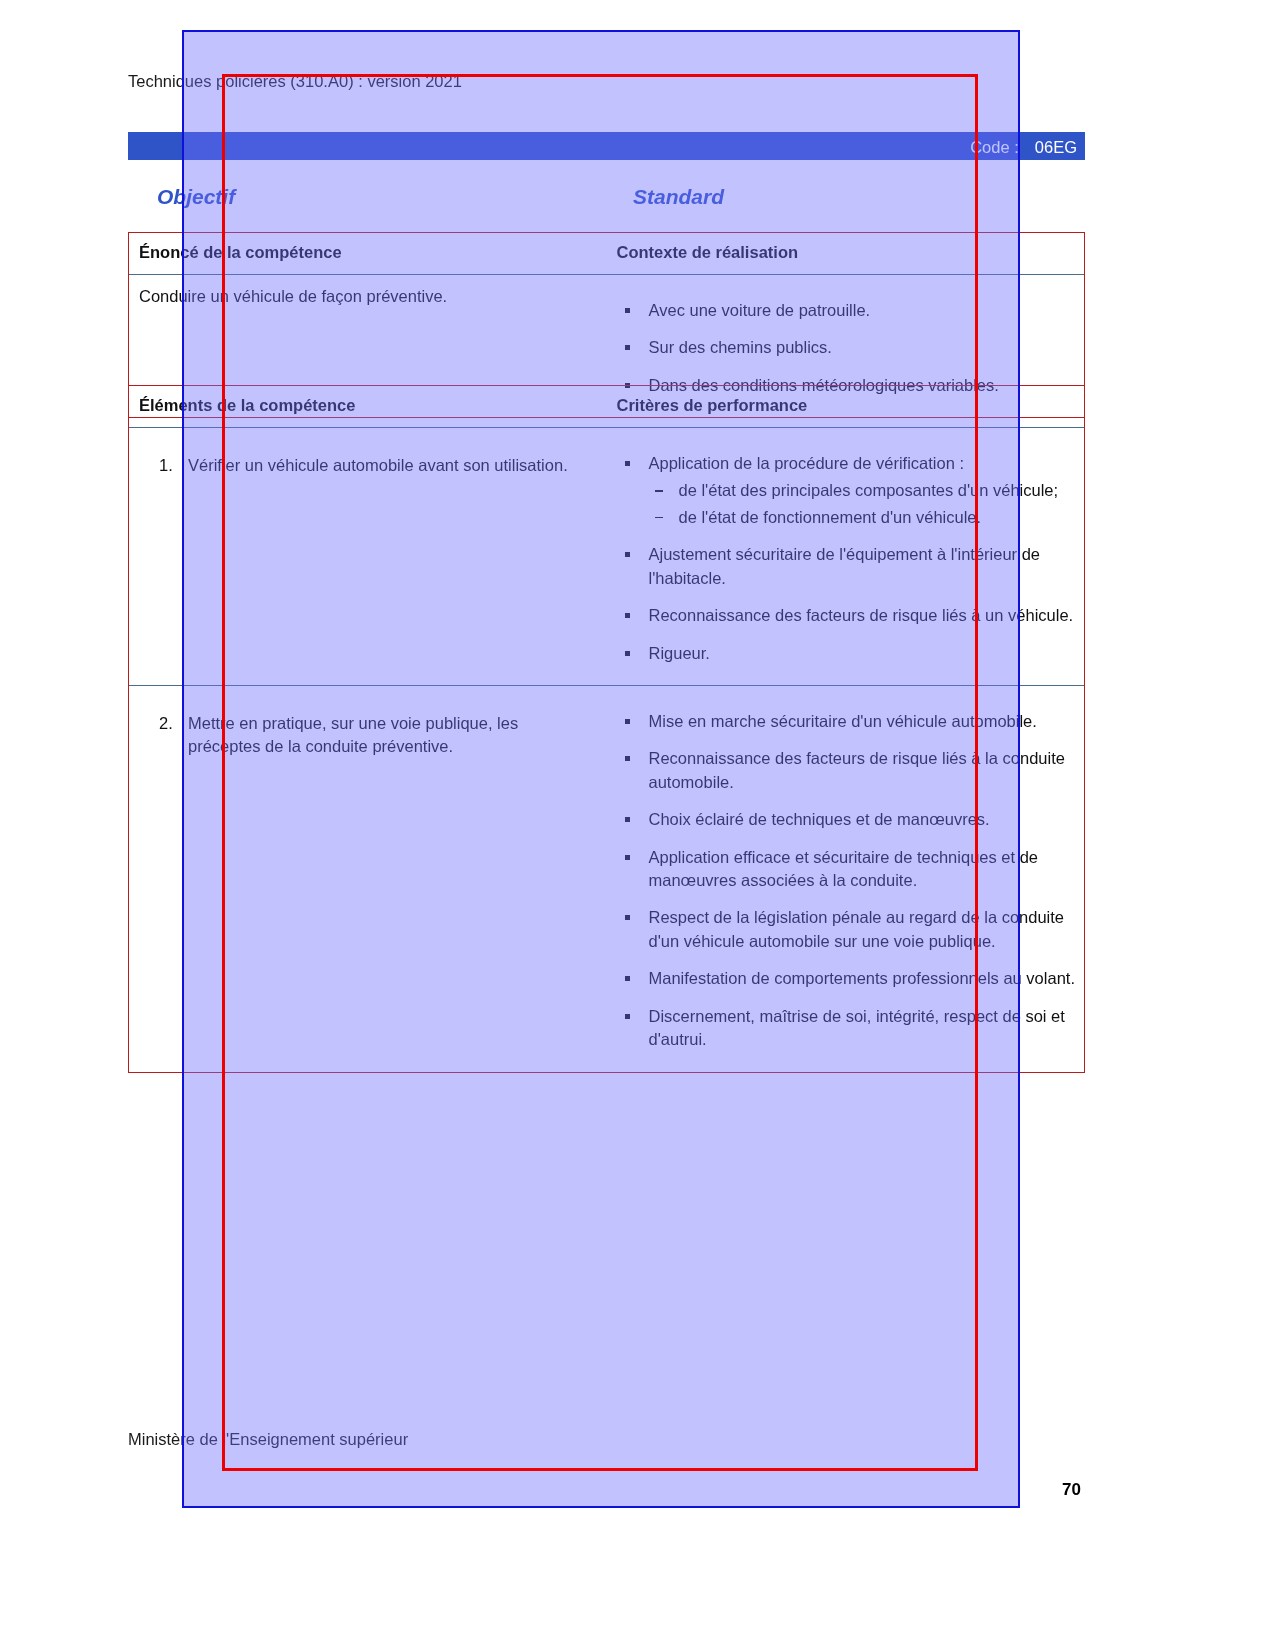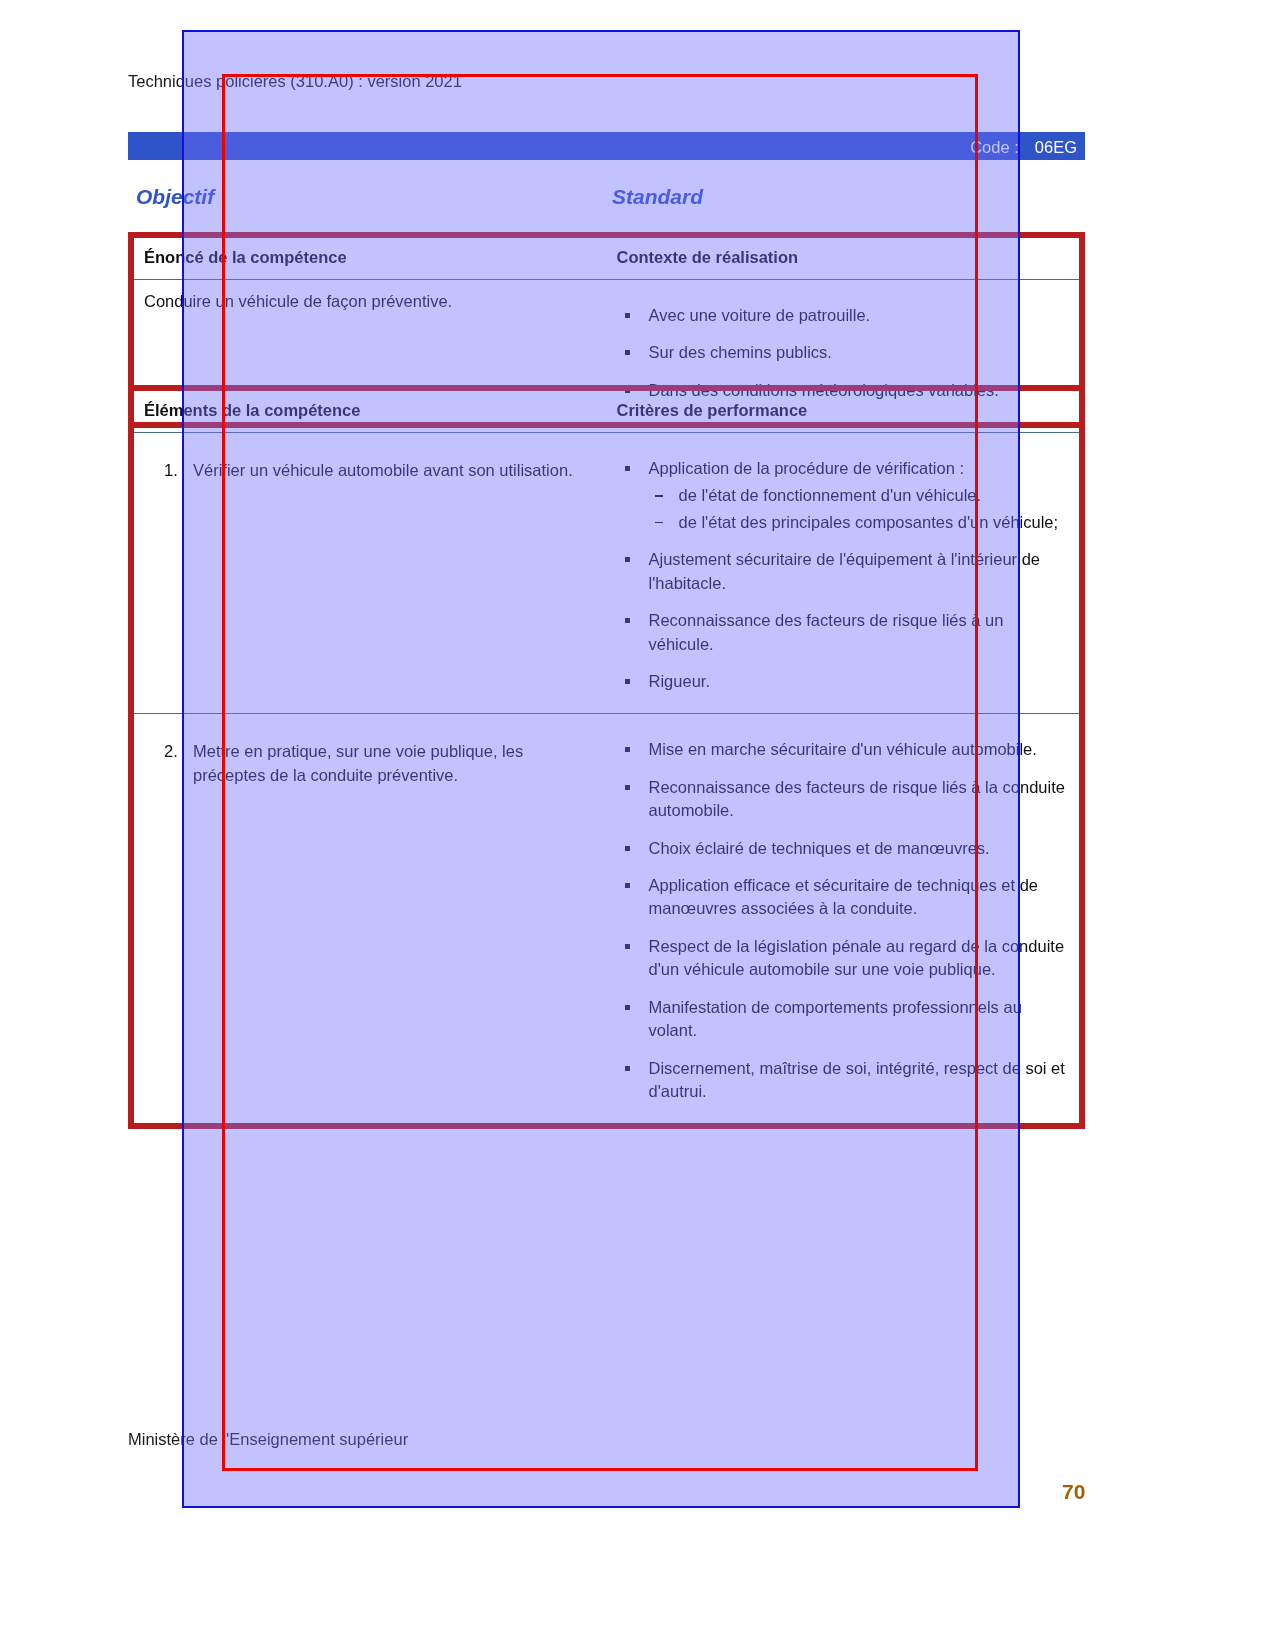--- a/index.html
+++ b/index.html
@@ -64,40 +64,40 @@
     font-size: 16.5px;
     color: #ffffff;
     white-space: nowrap;
     font-weight: 400;
   }
   .code-wrap .code-val { margin-left: 16px; }
 
   
   .os-row {
     position: absolute;
-    left: 124px; top: 185px;
+    left: 145px; top: 185px;
     width: 957px; height: 32px; text-decoration: underline;
   }
   .os-objectif, .os-standard {
     position: absolute;
     top: 0;
     font-size: 21px;
     font-weight: bold;
     font-style: italic;
     color: #2f54c8;
   }
   .os-objectif { left: 12px; }
   .os-standard { left: 488px; }
 
   
   .tbl {
     position: absolute;
     left: 128px;
     width: 957px;
-    border: 6px solid #b91c1c;
+    border: 1px solid #b91c1c;
     background: transparent;
   }
   .tbl-row { display: flex; }
   .tbl-row.head-row { border-bottom: 1px solid #4a6d8c; }
   .cell-left {
     width: 478px;
     padding: 10px 10px 12px 10px;
     border-right: 0px solid transparent;
   }
   .cell-right {
@@ -185,22 +185,22 @@
   .footer-left {
     position: absolute;
     left: 128px; top: 1430px;
     font-size: 16.5px;
     color: #1a1a1a;
     white-space: nowrap;
   }
   .footer-page {
     position: absolute;
     left: 1062px; top: 1480px;
-    font-size: 21px;
-    color: #a16207;
+    font-size: 17px;
+    color: #000000;
     font-weight: bold;
   }
 </style>
 </head>
 <body>
 
 <div class="content">
 
   <div class="doc-header">Techniques policières (310.A0) : version 2021</div>
 
@@ -250,22 +250,22 @@
     <div id="elements-body">
         <div class="tbl-row elem-row">
           <div class="cell-left">
             <ol class="elems" style="counter-reset: el 0;">
               <li>Vérifier un véhicule automobile avant son utilisation.</li>
             </ol>
           </div>
           <div class="cell-right">
             <ul class="bl">
               <li><span>Application de la procédure de vérification :</span><ul class="sub">
+                  <li>de l'état des principales composantes d'un véhicule;</li>
                   <li>de l'état de fonctionnement d'un véhicule.</li>
-                  <li>de l'état des principales composantes d'un véhicule;</li>
                 </ul></li>
               <li><span>Ajustement sécuritaire de l'équipement à l'intérieur de l'habitacle.</span></li>
               <li><span>Reconnaissance des facteurs de risque liés à un véhicule.</span></li>
               <li><span>Rigueur.</span></li>
             </ul>
           </div>
         </div>
         <div class="tbl-row elem-row">
           <div class="cell-left">
             <ol class="elems" style="counter-reset: el 1;">

